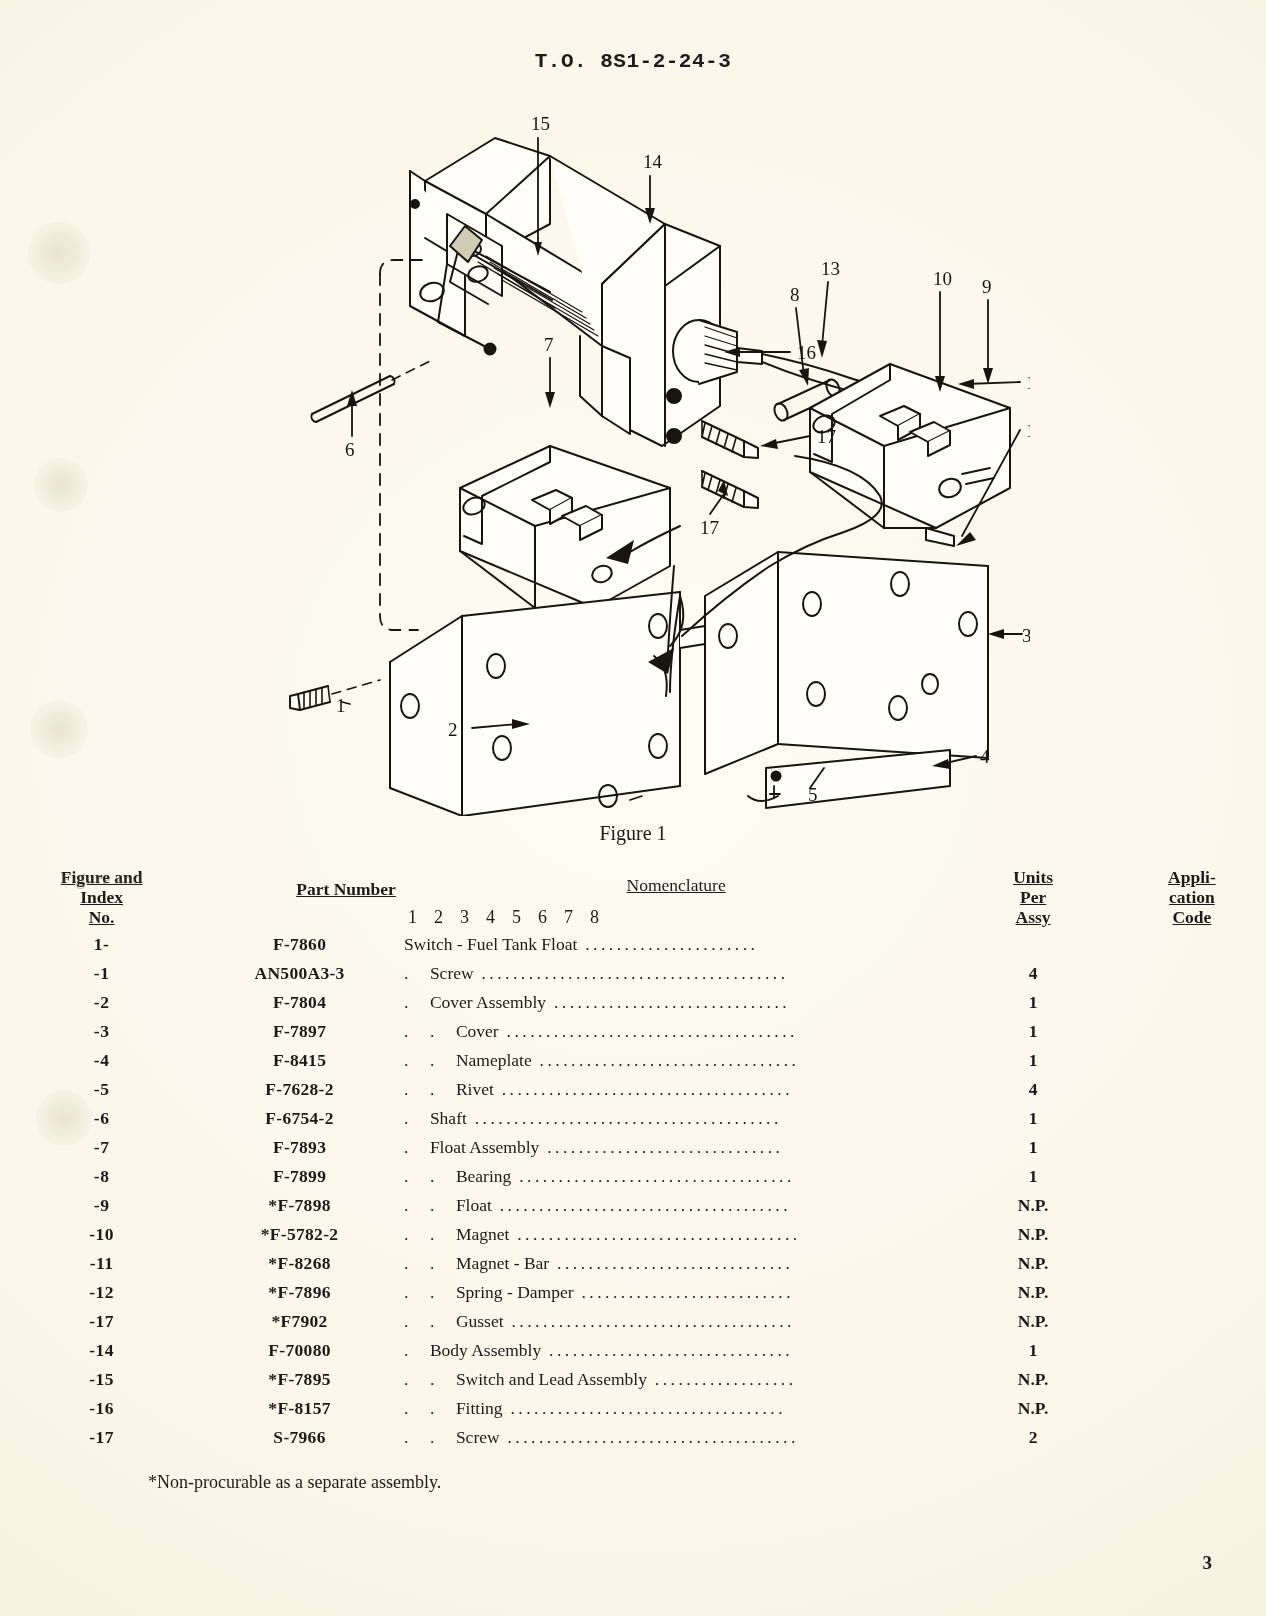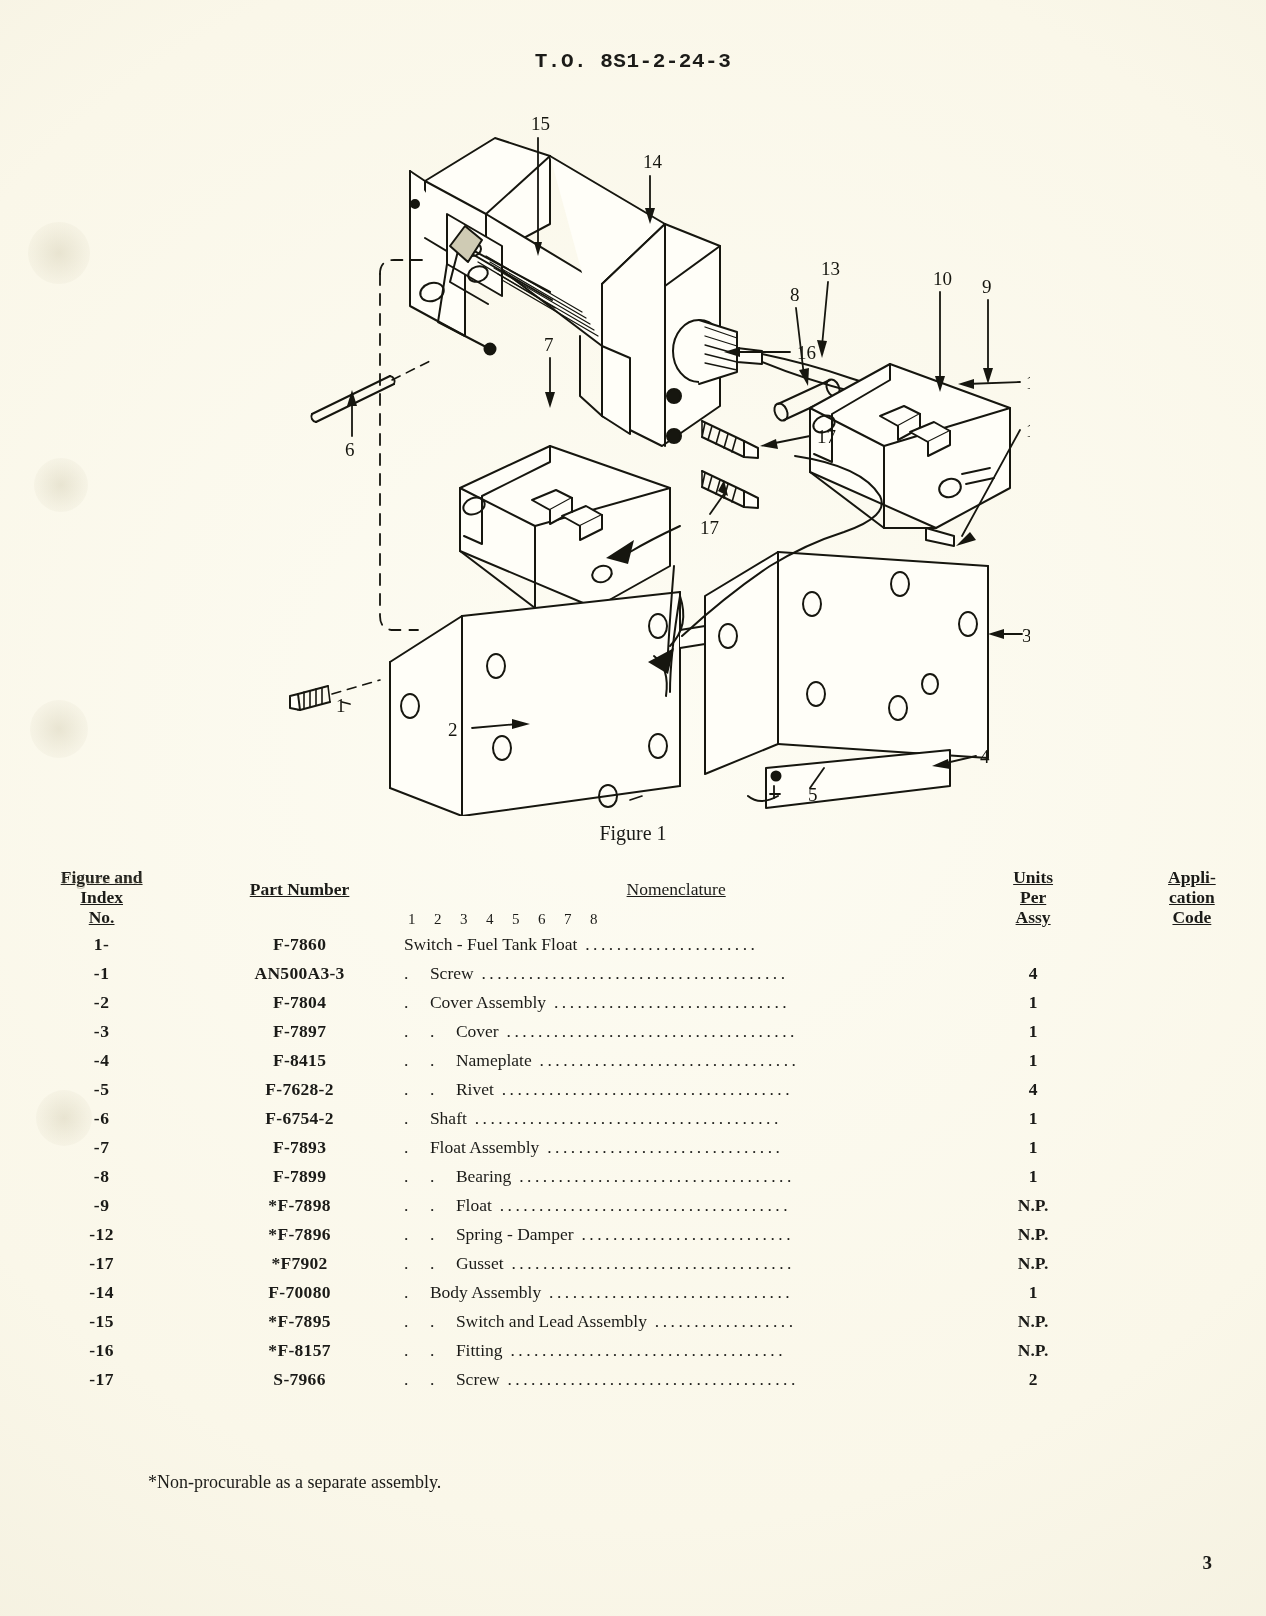--- a/index.html
+++ b/index.html
@@ -48,27 +48,27 @@
   }
   table.pt { border-collapse:collapse; width:1266px; table-layout:fixed; }
   table.pt col.c-fig   { width:192px; }
   table.pt col.c-part  { width:182px; }
   table.pt col.c-nom   { width:522px; }
   table.pt col.c-units { width:160px; }
   table.pt col.c-appl  { width:140px; }
 
   thead th { font-weight:bold; font-size:17.5px; vertical-align:bottom; padding:0;text-decoration:underline; }
   .hdr-fig { text-align:center; line-height:1.14; padding-bottom:2px !important; position:relative; }
-  .hdr-part { text-align:center; padding-bottom:30px !important; }
+  .hdr-part { text-align:right; padding-bottom:30px !important; }
   .hdr-nom  { text-align:left; padding-left:8px; padding-bottom:2px !important; }
   .hdr-units{ line-height:1.14; padding-bottom:2px !important; }
   .hdr-appl { text-align:center; line-height:1.14; padding-bottom:2px !important; }
 
   .nom-title { display:block; text-align:center; margin-bottom:11px; font-weight:normal; }
-  .indent-nums { display:block; text-align:left; font-weight:normal; font-size:15px; letter-spacing:0.5px; padding-left:4px; }
+  .indent-nums { display:block; text-align:left; font-weight:normal; font-size:18px; letter-spacing:0.5px; padding-left:4px; }
   .indent-nums span { display:inline-block; width:26px; }
 
   
   .ghost { position:absolute; left:0; width:100%; color:rgba(90,85,65,0.30); }
 
   tbody td { font-size:17.5px; padding:0; height:29px; vertical-align:middle; }
   .c-index  { text-align:center; font-weight:bold; letter-spacing:0.5px; }
   .c-pn     { text-align:center; font-weight:bold; letter-spacing:0.3px; white-space:nowrap; }
   .c-nomen  { text-align:left; padding-left:8px; white-space:nowrap; overflow:hidden; }
   .c-qty    { text-align:center; font-weight:bold; }
@@ -461,20 +461,34 @@
             <td class="c-code"></td>
           </tr>
           <tr>
             <td class="c-index">-9</td>
             <td class="c-pn">*F-7898</td>
             <td class="c-nomen"><span><span class="dotmark">.</span><span class="dotmark">.</span></span><span>Float</span><span class="dots-lead"> .....................................</span></td>
             <td class="c-qty">N.P.</td>
             <td class="c-code"></td>
           </tr>
           <tr>
+            <td class="c-index">-10</td>
+            <td class="c-pn">*F-5782-2</td>
+            <td class="c-nomen"><span><span class="dotmark">.</span><span class="dotmark">.</span></span><span>Magnet</span><span class="dots-lead"> ....................................</span></td>
+            <td class="c-qty">N.P.</td>
+            <td class="c-code"></td>
+          </tr>
+          <tr>
+            <td class="c-index">-11</td>
+            <td class="c-pn">*F-8268</td>
+            <td class="c-nomen"><span><span class="dotmark">.</span><span class="dotmark">.</span></span><span>Magnet - Bar</span><span class="dots-lead"> ..............................</span></td>
+            <td class="c-qty">N.P.</td>
+            <td class="c-code"></td>
+          </tr>
+          <tr>
             <td class="c-index">-12</td>
             <td class="c-pn">*F-7896</td>
             <td class="c-nomen"><span><span class="dotmark">.</span><span class="dotmark">.</span></span><span>Spring - Damper</span><span class="dots-lead"> ...........................</span></td>
             <td class="c-qty">N.P.</td>
             <td class="c-code"></td>
           </tr>
           <tr>
             <td class="c-index">-17</td>
             <td class="c-pn">*F7902</td>
             <td class="c-nomen"><span><span class="dotmark">.</span><span class="dotmark">.</span></span><span>Gusset</span><span class="dots-lead"> ....................................</span></td>

